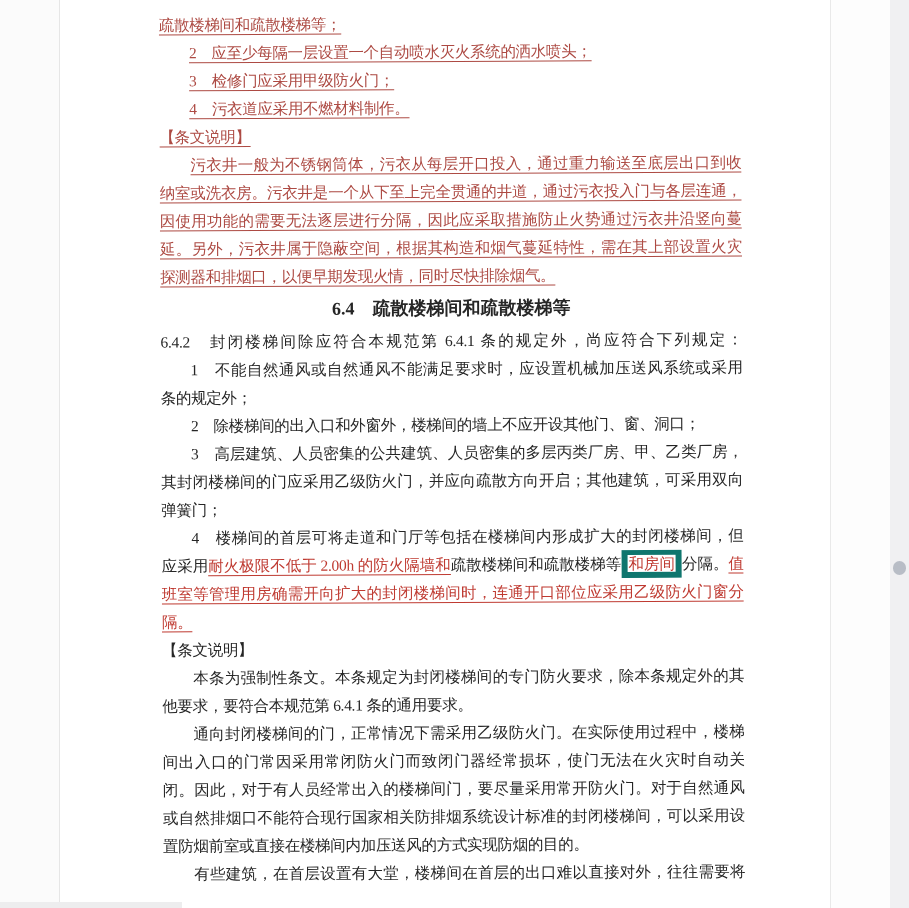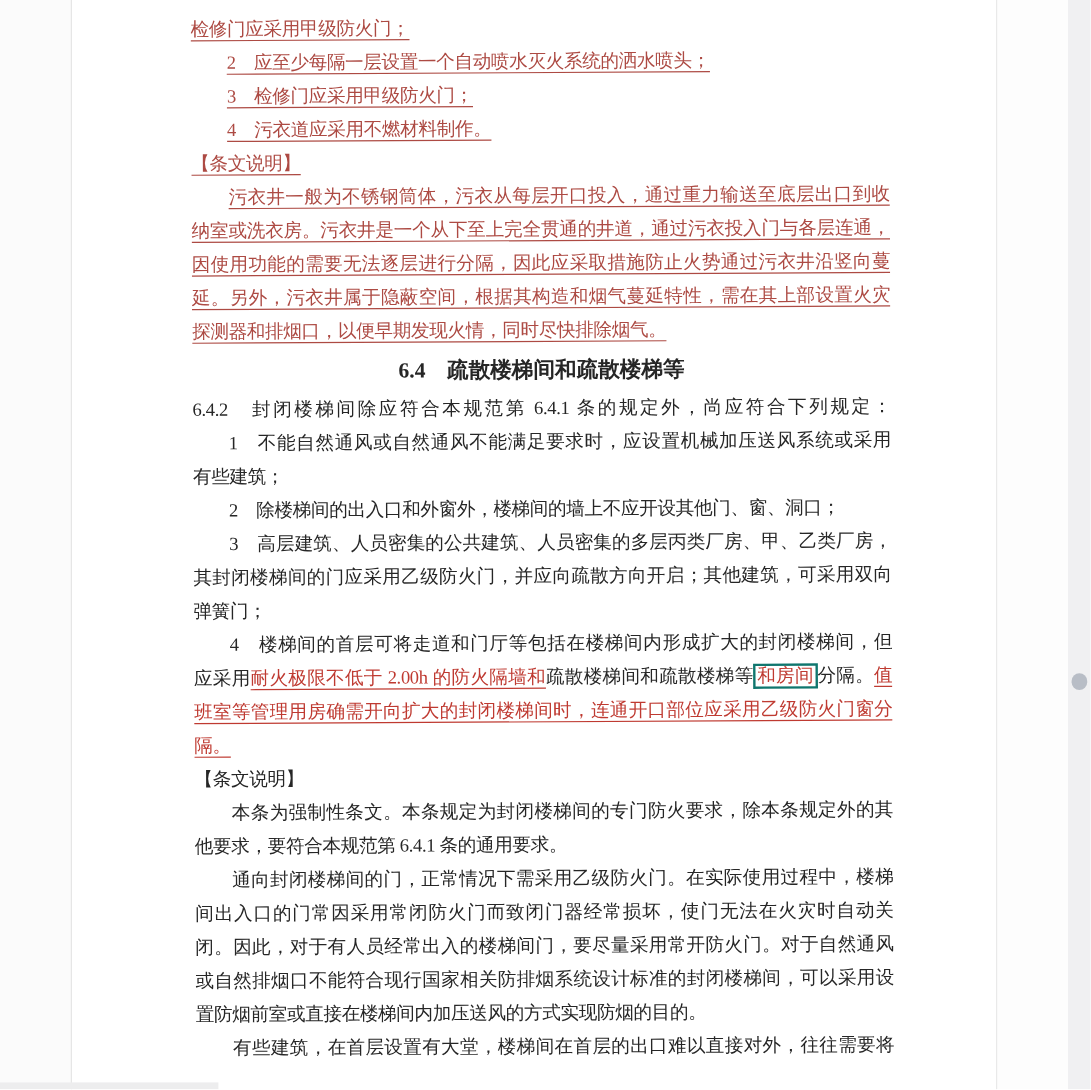--- a/index.html
+++ b/index.html
@@ -30,46 +30,46 @@
   .ind-list{text-indent:30px;}
   .ind-para{text-indent:31px;}
   .heading{
     height:37px;line-height:37px;text-align:center;text-align-last:center;
     font-weight:bold;font-size:18px;letter-spacing:0;text-indent:0;
   }
   .c-black{color:var(--ink,#262626);}
   .c-red{color:var(--red-soft,#ad4a43);}
   .c-red2{color:var(--red-bright,#bf3a31);}
   .u{text-decoration:underline;text-underline-offset:4px;text-decoration-thickness:1.2px;}
-  .boxed{border:2px solid #0f766e;padding:0 1px;}
+  .boxed{border:6px solid #0f766e;padding:0 1px;}
 </style>
 </head>
 <body>
 
 <div id="canvas" style="background: rgb(255, 255, 255);">
   <div class="left-margin"></div>
   <div class="edge-line-left"></div>
   <div class="right-margin"></div>
   <div class="edge-line-right"></div>
   <div class="doc">
     <div>
-        <div class="line"><span class="c-red u">检修门应采用甲级防火门；</span></div>
+        <div class="line"><span class="c-red u">疏散楼梯间和疏散楼梯等；</span></div>
         <div class="line ind-list"><span class="c-red u">2　应至少每隔一层设置一个自动喷水灭火系统的洒水喷头；</span></div>
         <div class="line ind-list"><span class="c-red u">3　检修门应采用甲级防火门；</span></div>
         <div class="line ind-list"><span class="c-red u">4　污衣道应采用不燃材料制作。</span></div>
         <div class="line"><span class="c-red u">【条文说明】</span></div>
         <div class="line full ind-para"><span class="c-red u">污衣井一般为不锈钢筒体，污衣从每层开口投入，通过重力输送至底层出口到收</span></div>
         <div class="line full"><span class="c-red u">纳室或洗衣房。污衣井是一个从下至上完全贯通的井道，通过污衣投入门与各层连通，</span></div>
         <div class="line full"><span class="c-red u">因使用功能的需要无法逐层进行分隔，因此应采取措施防止火势通过污衣井沿竖向蔓</span></div>
         <div class="line full"><span class="c-red u">延。另外，污衣井属于隐蔽空间，根据其构造和烟气蔓延特性，需在其上部设置火灾</span></div>
         <div class="line"><span class="c-red u">探测器和排烟口，以便早期发现火情，同时尽快排除烟气。</span></div>
         <div class="line heading"><span class="c-black">6.4　疏散楼梯间和疏散楼梯等</span></div>
         <div class="line full"><span class="c-black">6.4.2　封闭楼梯间除应符合本规范第 6.4.1 条的规定外，尚应符合下列规定：</span></div>
         <div class="line full ind-list"><span class="c-black">1　不能自然通风或自然通风不能满足要求时，应设置机械加压送风系统或采用</span></div>
-        <div class="line"><span class="c-black">有些建筑；</span></div>
+        <div class="line"><span class="c-black">条的规定外；</span></div>
         <div class="line ind-list"><span class="c-black">2　除楼梯间的出入口和外窗外，楼梯间的墙上不应开设其他门、窗、洞口；</span></div>
         <div class="line full ind-list"><span class="c-black">3　高层建筑、人员密集的公共建筑、人员密集的多层丙类厂房、甲、乙类厂房，</span></div>
         <div class="line full"><span class="c-black">其封闭楼梯间的门应采用乙级防火门，并应向疏散方向开启；其他建筑，可采用双向</span></div>
         <div class="line"><span class="c-black">弹簧门；</span></div>
         <div class="line full ind-list"><span class="c-black">4　楼梯间的首层可将走道和门厅等包括在楼梯间内形成扩大的封闭楼梯间，但</span></div>
         <div class="line full"><span class="c-black">应采用</span><span class="c-red2 u">耐火极限不低于 2.00h 的防火隔墙和</span><span class="c-black">疏散楼梯间和疏散楼梯等</span><span class="c-red2 boxed">和房间</span><span class="c-black">分隔。</span><span class="c-red2 u">值</span></div>
         <div class="line full"><span class="c-red2 u">班室等管理用房确需开向扩大的封闭楼梯间时，连通开口部位应采用乙级防火门窗分</span></div>
         <div class="line"><span class="c-red2 u">隔。</span></div>
         <div class="line"><span class="c-black">【条文说明】</span></div>
         <div class="line full ind-para"><span class="c-black">本条为强制性条文。本条规定为封闭楼梯间的专门防火要求，除本条规定外的其</span></div>

